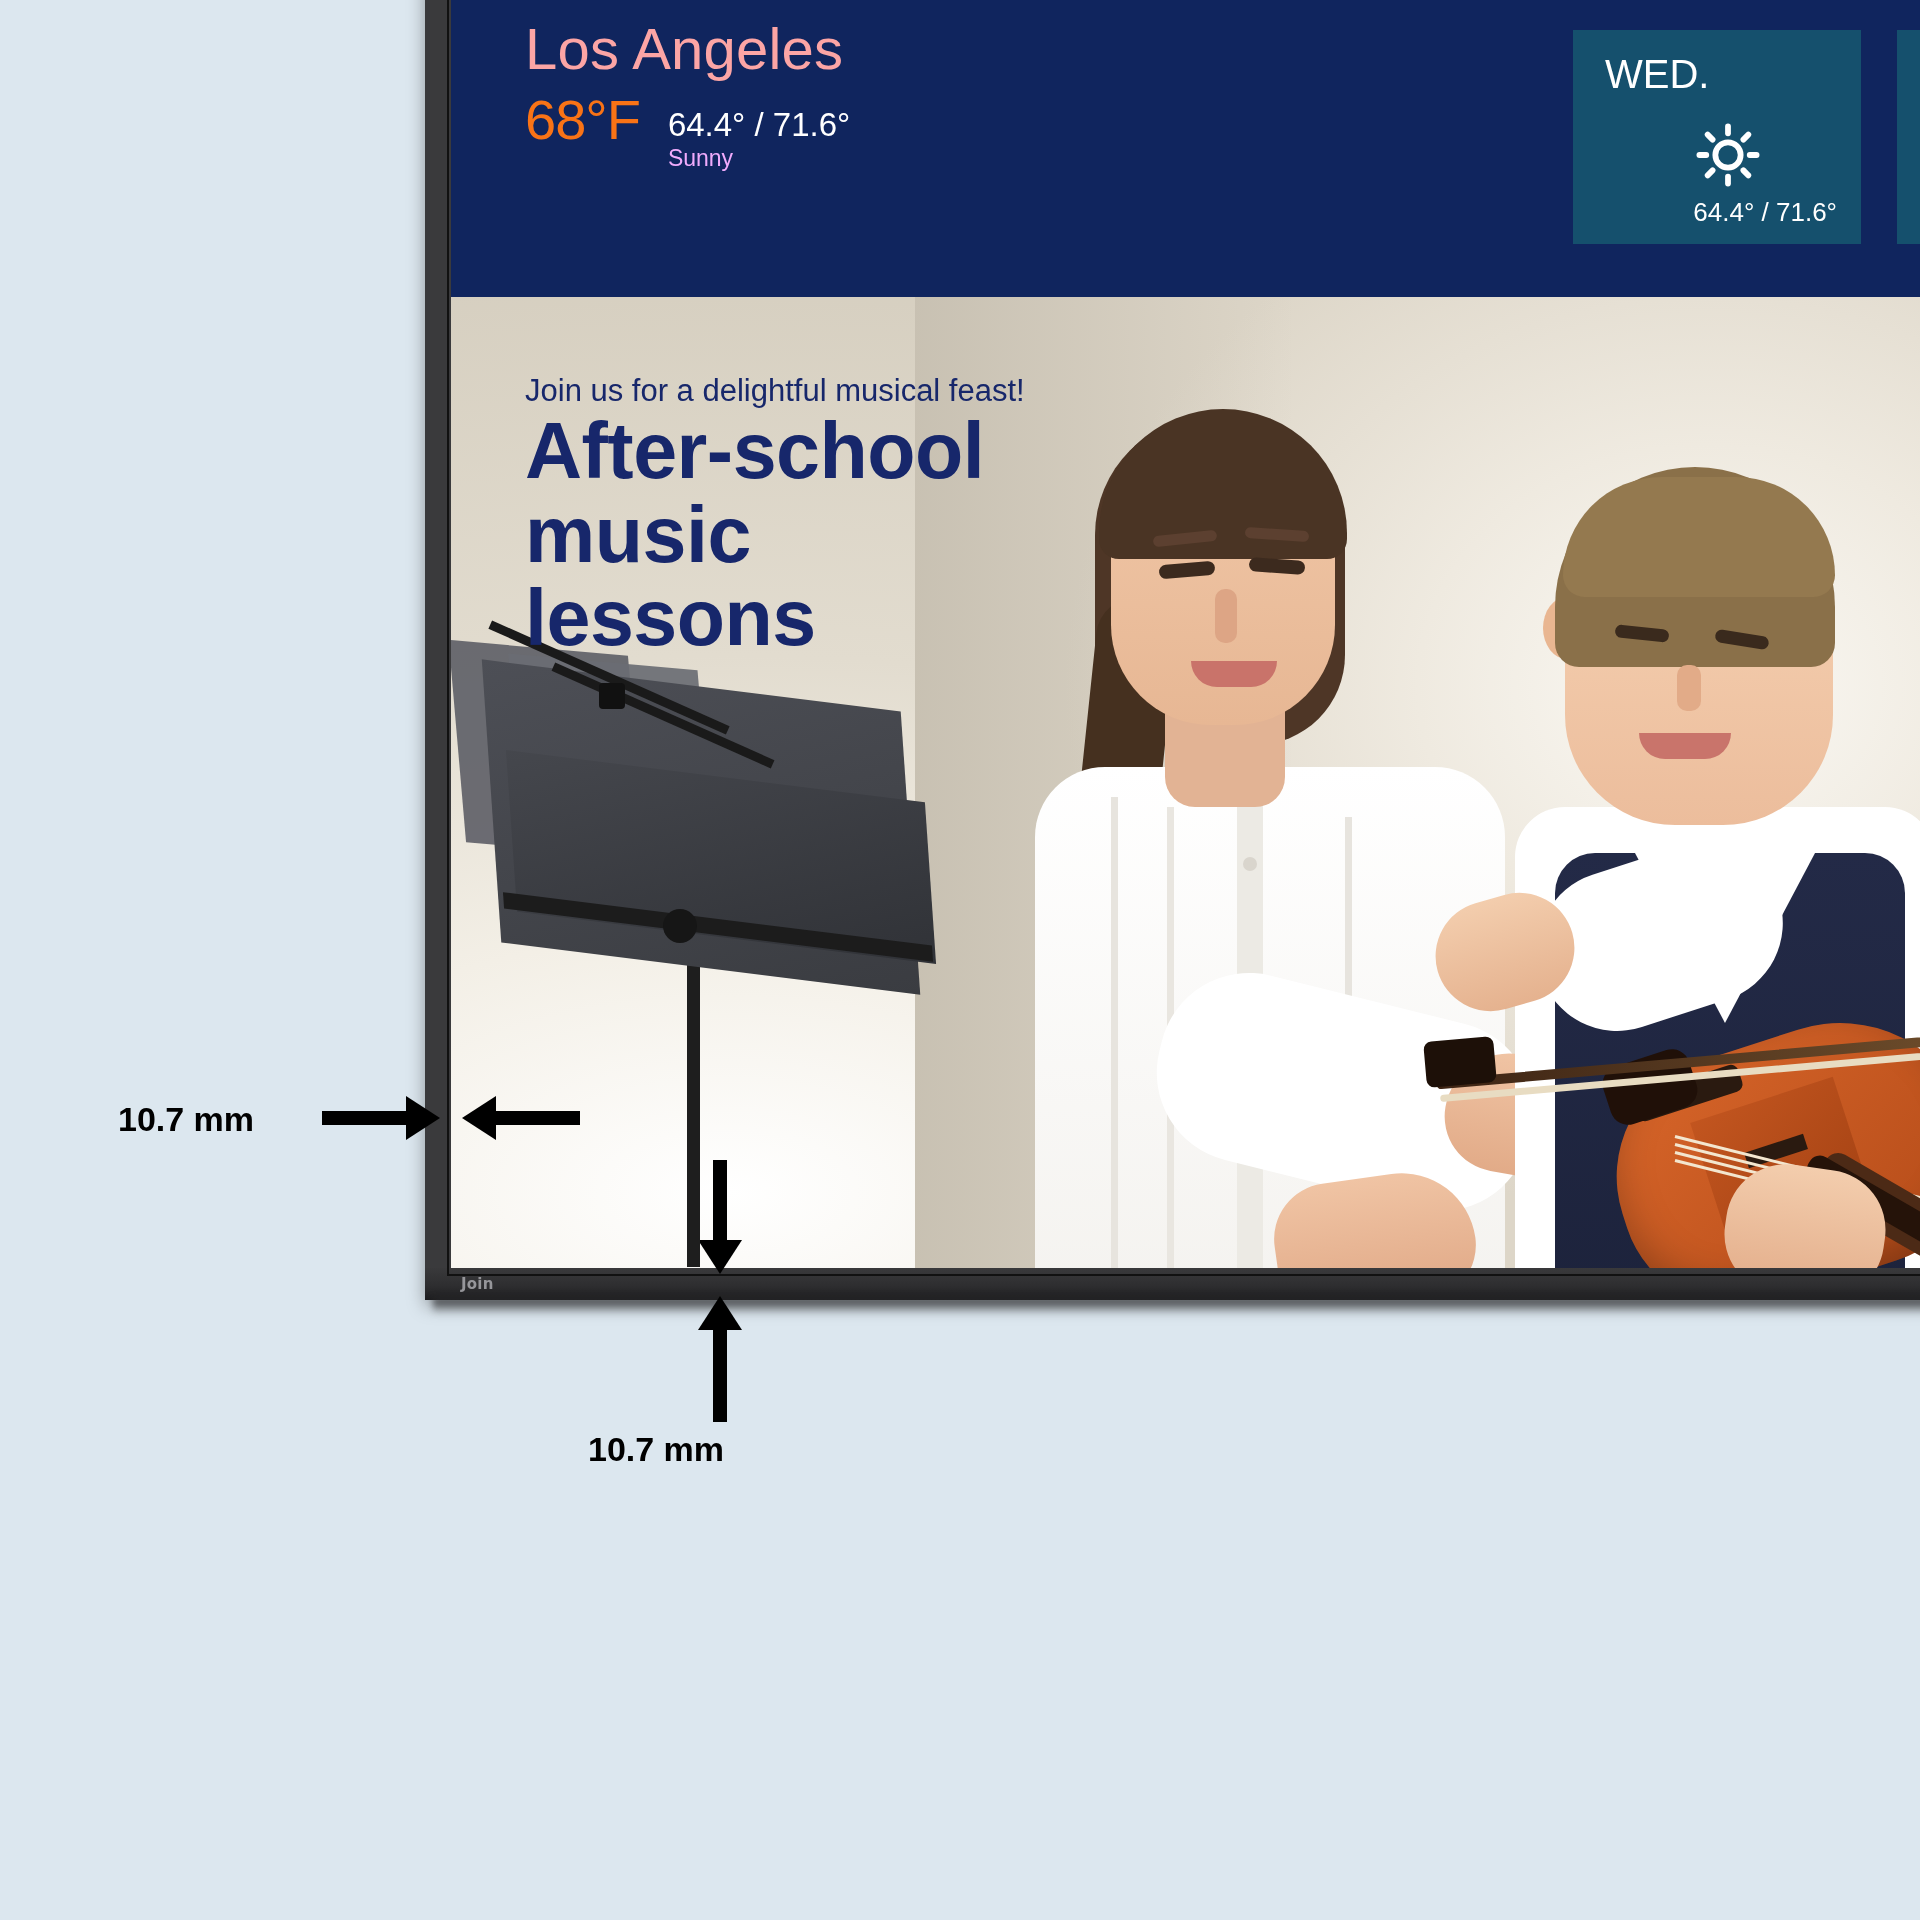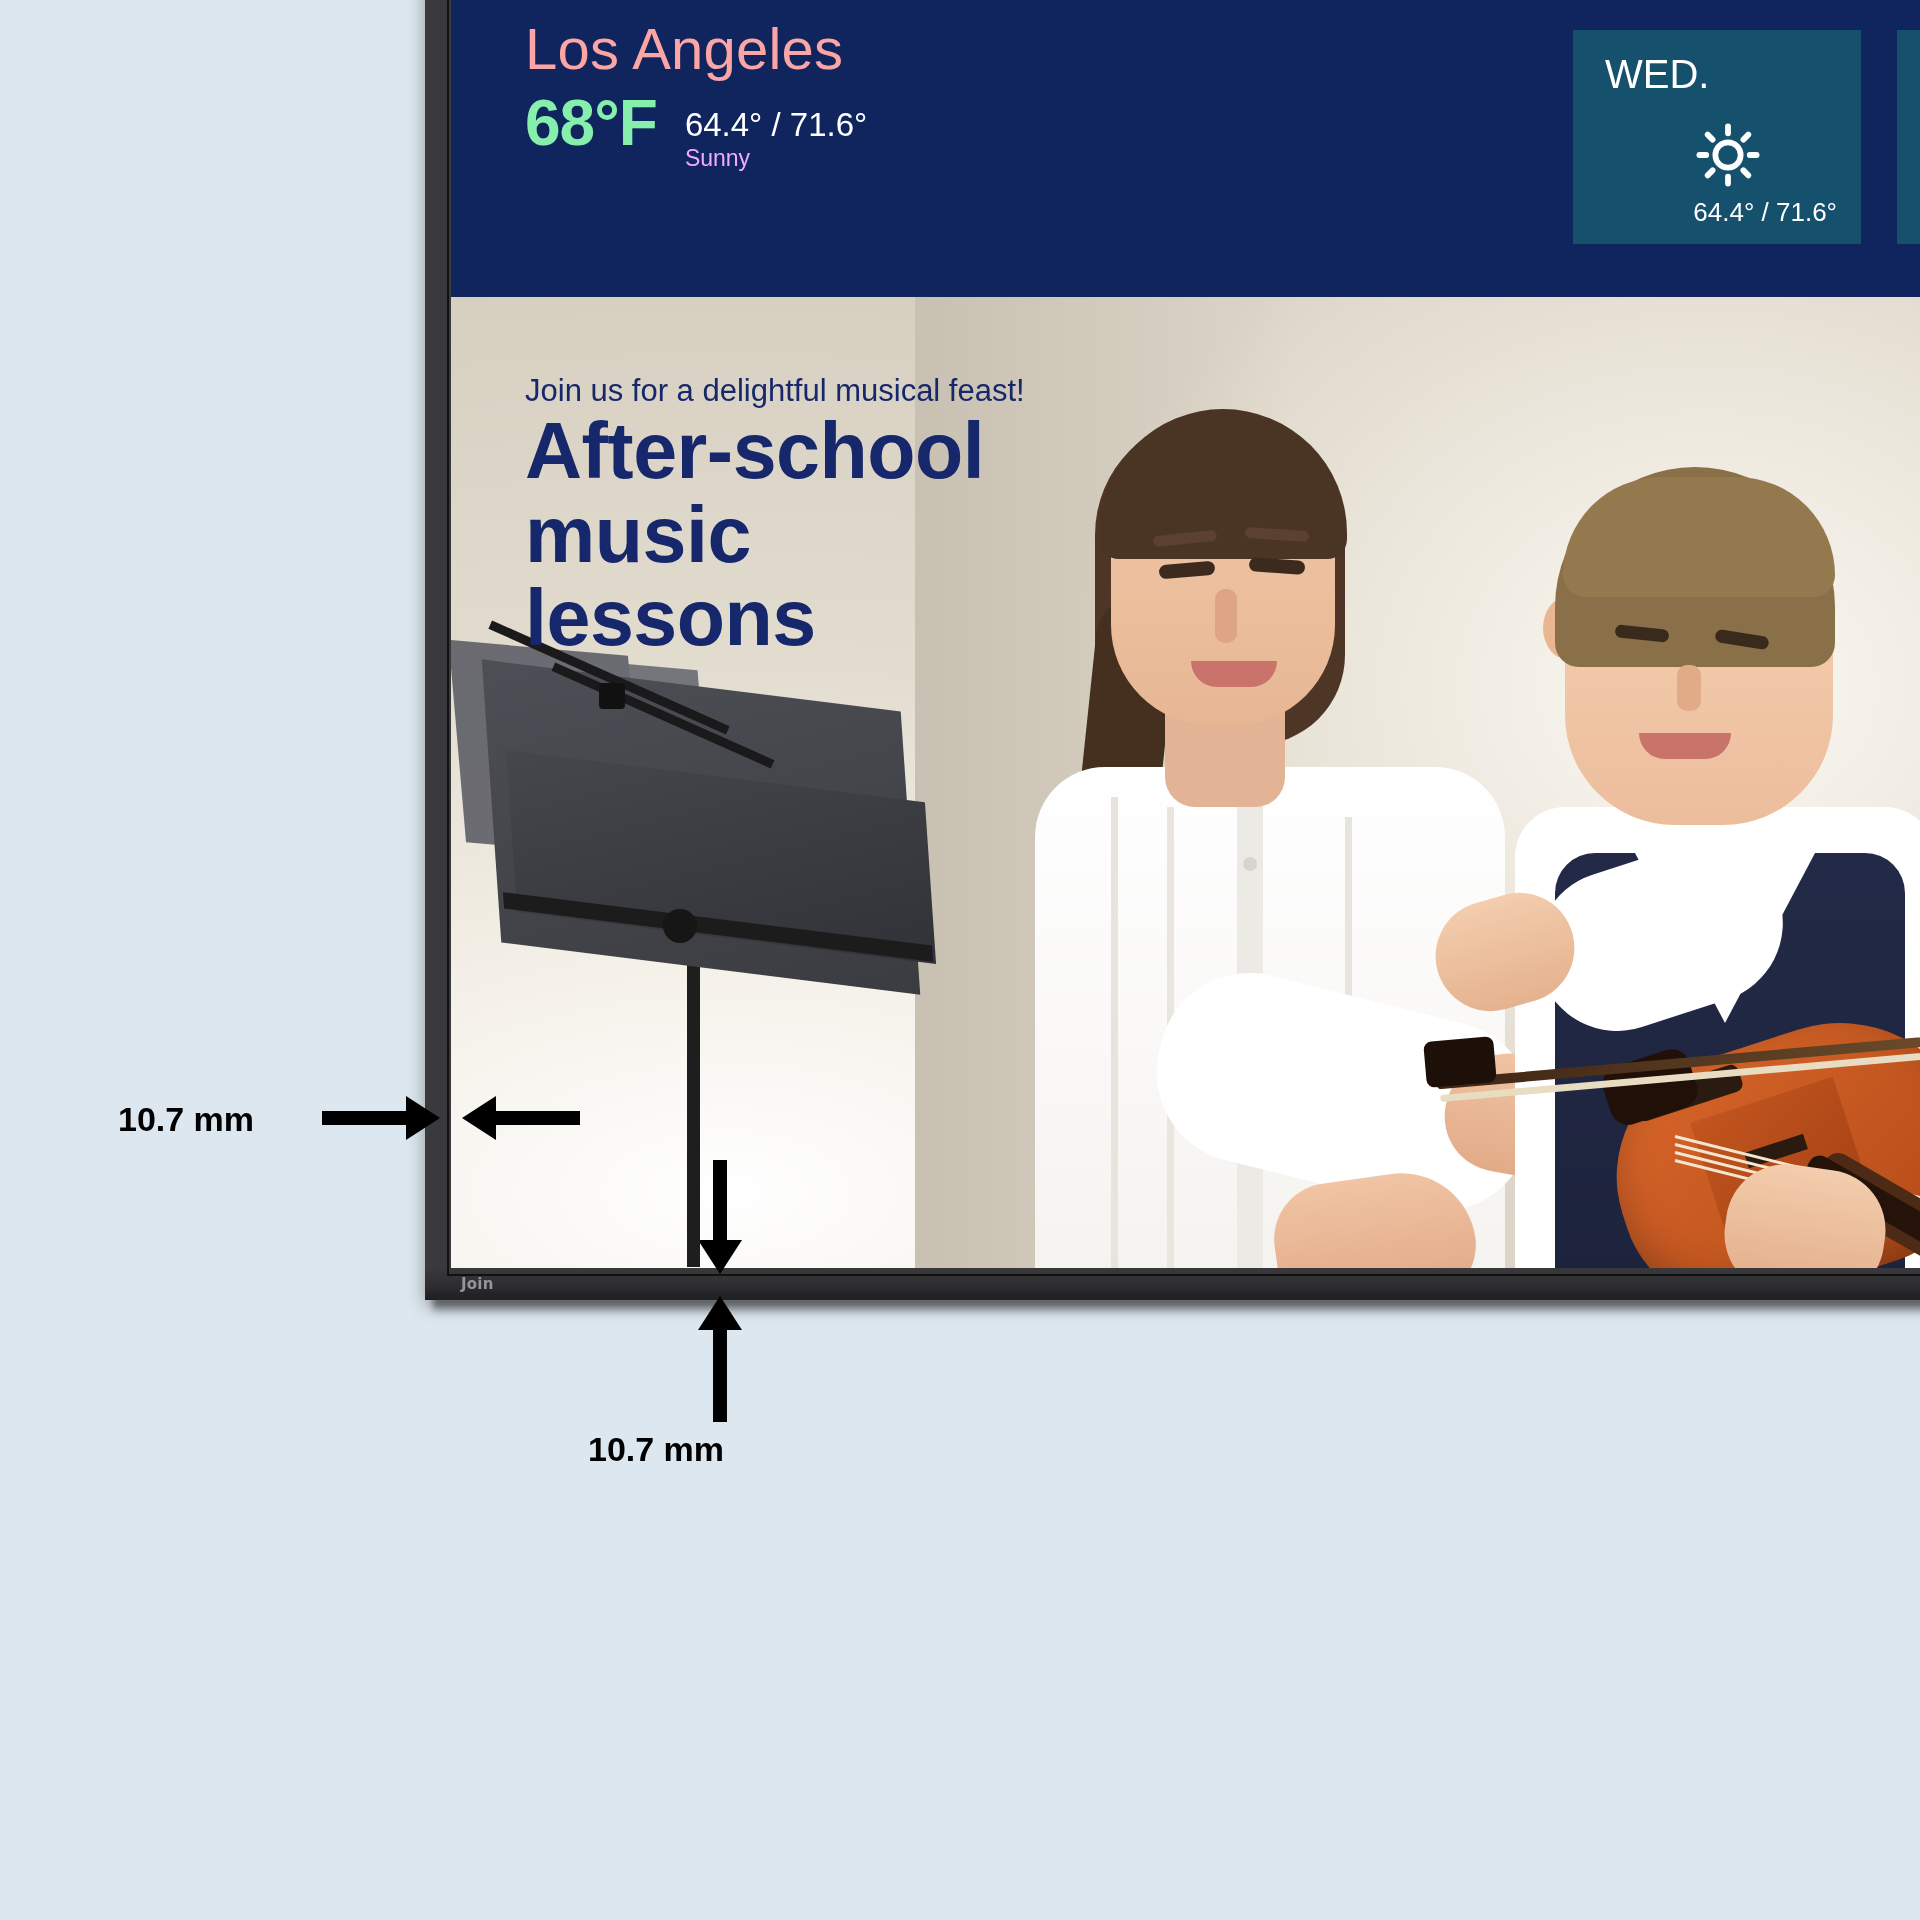--- a/index.html
+++ b/index.html
@@ -58,21 +58,21 @@
   }
   #current{
     position:absolute; left:74px; top:48px;
   }
   #city{
     color:#fca5a5; font-size:58px; font-weight:400; letter-spacing:.2px;
     line-height:1;
   }
   #now-row{ display:flex; align-items:flex-start; margin-top:18px; }
   #temp-big{
-    color:#86efac; font-size:64px; font-weight:700; line-height:.85;
+    color:#f97316; font-size:56px; font-weight:400; line-height:.85;
     letter-spacing:-1px;
   }
   #now-side{ margin-left:28px; padding-top:10px; }
   #now-range{ color:#fff; font-size:33px; line-height:1.18; }
   #now-cond{ color:#f0abfc; font-size:23px; line-height:1.18; }
 
   #forecast{
     position:absolute; left:1122px; top:58px;
     display:flex; gap:36px;
   }

